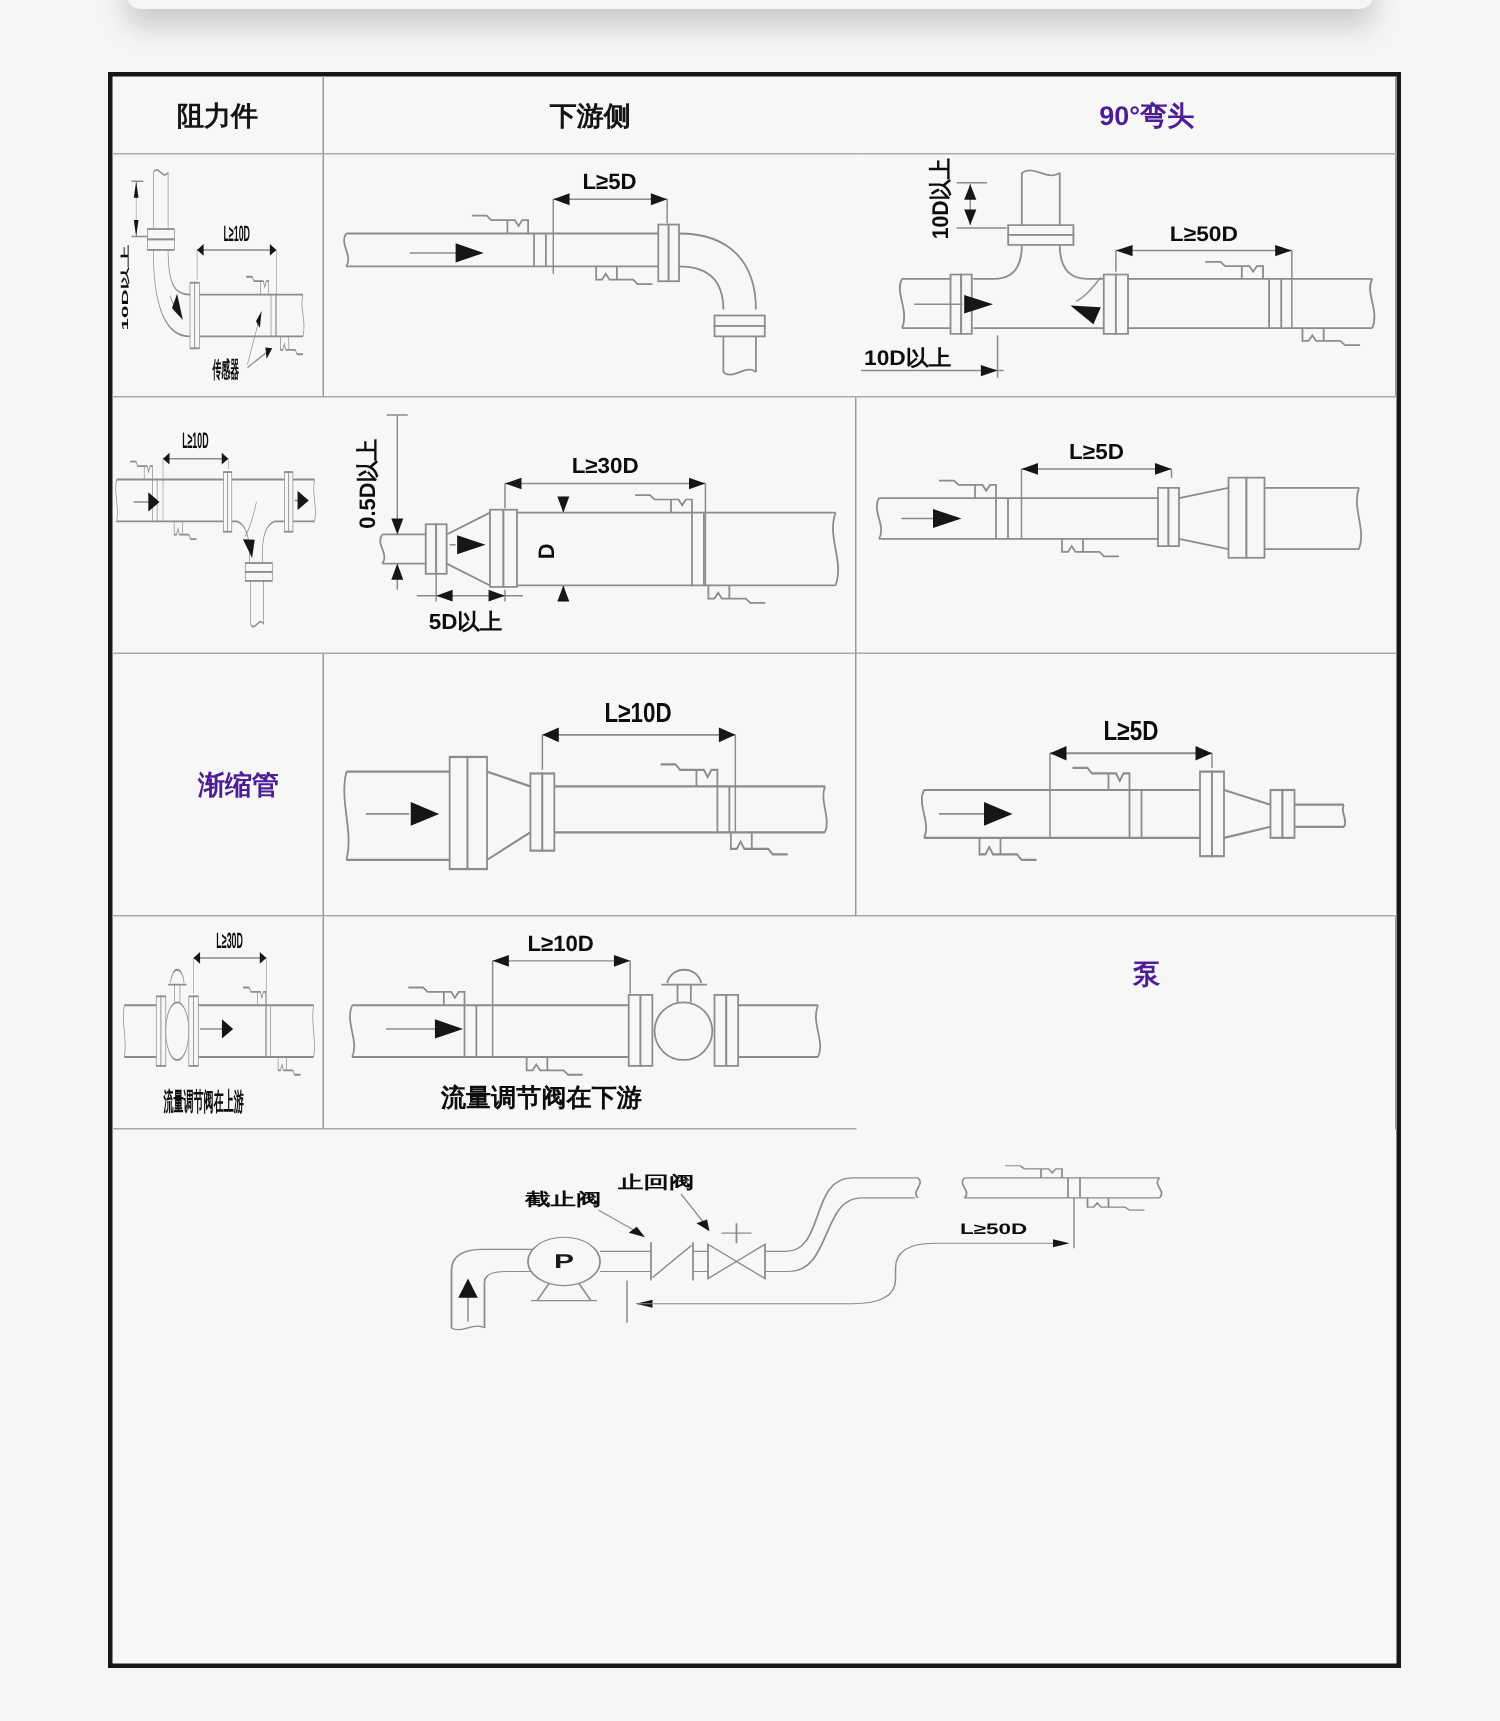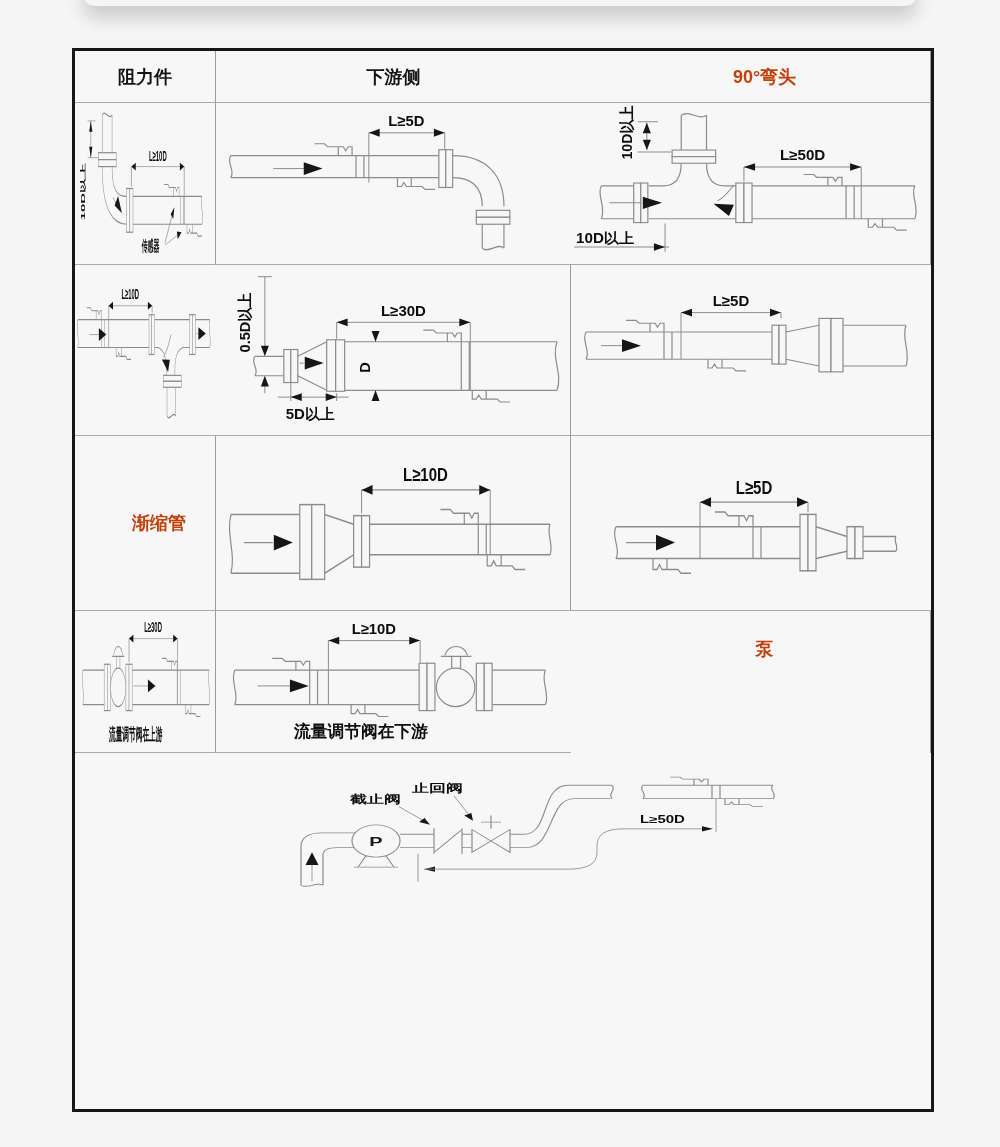--- a/index.html
+++ b/index.html
@@ -18,21 +18,21 @@
     border:3px solid #161616;background:#f7f7f7;
     display:grid;
     grid-template-columns:141px 355px 360px;
     grid-template-rows:52px 162px 171px 175px 142px 143px 213px;
     box-sizing:content-box;
   }
   .cell{border-right:1px solid #9a9a9a;border-bottom:1px solid #ababab;position:relative;box-sizing:border-box;}
   .cell.last-col{border-right:none;}
   .cell.last-row{border-bottom:none;}
   .lbl{display:flex;align-items:center;justify-content:center;
-       font-weight:bold;font-size:18px;color:#c2410c;text-align:center;padding-left:28px;}
+       font-weight:bold;font-size:18px;color:#4c1d95;text-align:center;padding-left:28px;}
   .hd{display:flex;align-items:center;justify-content:center;
       font-weight:bold;font-size:18px;color:#141414;}
   .merged{grid-column:2/4;}
   .pump-lbl{padding-bottom:66px;}
   svg.diag{display:block;width:100%;height:100%;}
   .p{fill:none;stroke:#8c8c8c;stroke-width:1.2;}
   .pf{fill:#f7f7f7;stroke:#8c8c8c;stroke-width:1.2;}
   .dl{fill:none;stroke:#8c8c8c;stroke-width:1;}
   .ar{fill:#161616;stroke:none;}
   text.dt{font-family:"Liberation Sans",sans-serif;font-weight:bold;font-size:15px;fill:#0d0d0d;}

